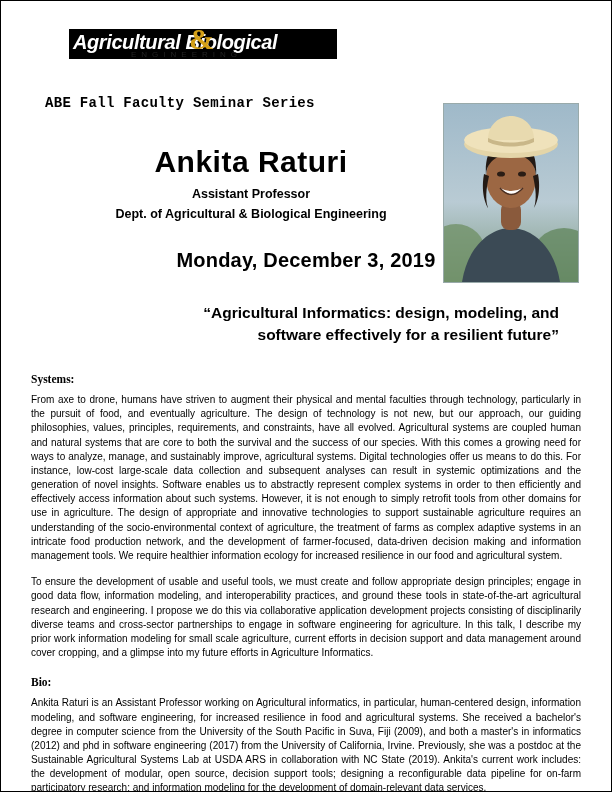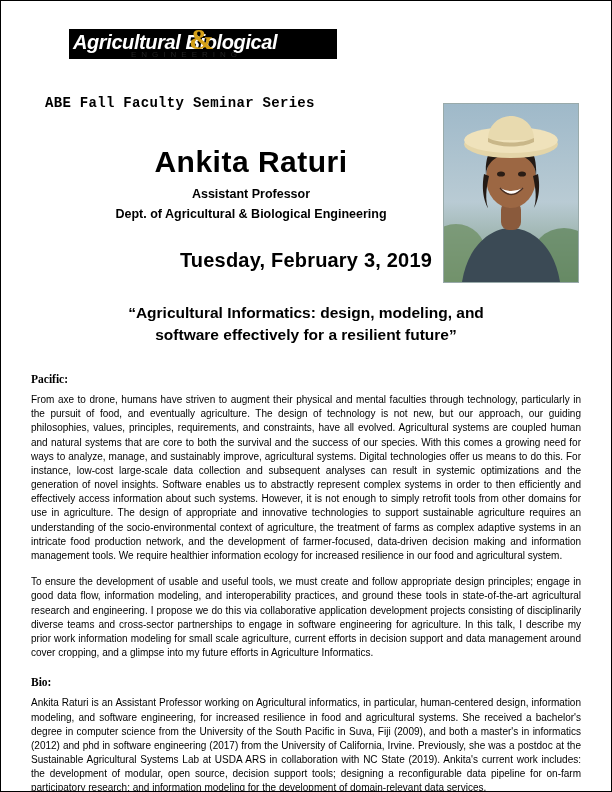--- a/index.html
+++ b/index.html
@@ -125,21 +125,21 @@
     font-weight: bold;
     font-size: 20px;
     text-align: center;
     margin-top: 8px;
     letter-spacing: 0.2px;
   }
   .talk-title {
     font-family: "Liberation Sans", sans-serif;
     font-weight: bold;
     font-size: 15.5px;
-    text-align: center;
+    text-align: right;
     margin: 30px 22px 0 22px;
     line-height: 1.45;
   }
 
   
   .section-label {
     font-family: "Liberation Serif", serif;
     font-weight: bold;
     font-size: 11.5px;
     margin-top: 26px;
@@ -206,28 +206,28 @@
         <path d="M56 84 Q67 97 79 84" stroke="#4a2f22" stroke-width="1.4" fill="none"></path>
       </svg>
     </div>
 
     <div class="title-series">ABE Fall Faculty Seminar Series</div>
 
     <div class="speaker-name">Ankita Raturi</div>
     <div class="speaker-rank">Assistant Professor</div>
     <div class="speaker-dept">Dept. of Agricultural &amp; Biological Engineering</div>
 
-    <div class="datetime">Tuesday, February 3, 2019</div>
+    <div class="datetime">Monday, December 3, 2019</div>
 
     <div class="talk-title">
       <div>“Agricultural Informatics:  design, modeling, and</div>
       <div>software effectively for a resilient future”</div>
     </div>
   </div>
 
-  <div class="section-label">Pacific:</div>
+  <div class="section-label">Systems:</div>
   <p class="body">From axe to drone, humans have striven to augment their physical and mental faculties through technology, particularly in the pursuit of food, and eventually agriculture. The design of technology is not new, but our approach, our guiding philosophies, values, principles, requirements, and constraints, have all evolved. Agricultural systems are coupled human and natural systems that are core to both the survival and the success of our species. With this comes a growing need for ways to analyze, manage, and sustainably improve, agricultural systems. Digital technologies offer us means to do this. For instance, low-cost large-scale data collection and subsequent analyses can result in systemic optimizations and the generation of novel insights. Software enables us to abstractly represent complex systems in order to then efficiently and effectively access information about such systems. However, it is not enough to simply retrofit tools from other domains for use in agriculture. The design of appropriate and innovative technologies to support sustainable agriculture requires an understanding of the socio-environmental context of agriculture, the treatment of farms as complex adaptive systems in an intricate food production network, and the development of farmer-focused, data-driven decision making and information management tools. We require healthier information ecology for increased resilience in our food and agricultural system.</p>
   <p class="body">To ensure the development of usable and useful tools, we must create and follow appropriate design principles; engage in good data flow, information modeling, and interoperability practices, and ground these tools in state-of-the-art agricultural research and engineering. I propose we do this via collaborative application development projects consisting of disciplinarily diverse teams and cross-sector partnerships to engage in software engineering for agriculture. In this talk, I describe my prior work information modeling for small scale agriculture, current efforts in decision support and data management around cover cropping, and a glimpse into my future efforts in Agriculture Informatics.</p>
 
   <div class="section-label bio">Bio:</div>
   <p class="body">Ankita Raturi is an Assistant Professor working on Agricultural informatics, in particular, human-centered design, information modeling, and software engineering, for increased resilience in food and agricultural systems. She received a bachelor's degree in computer science from the University of the South Pacific in Suva, Fiji (2009), and both a master's in informatics (2012) and phd in software engineering (2017) from the University of California, Irvine. Previously, she was a postdoc at the Sustainable Agricultural Systems Lab at USDA ARS in collaboration with NC State (2019). Ankita's current work includes: the development of modular, open source, decision support tools; designing a reconfigurable data pipeline for on-farm participatory research; and information modeling for the development of domain-relevant data services.</p>
 
 </div>
 
 </body></html>

